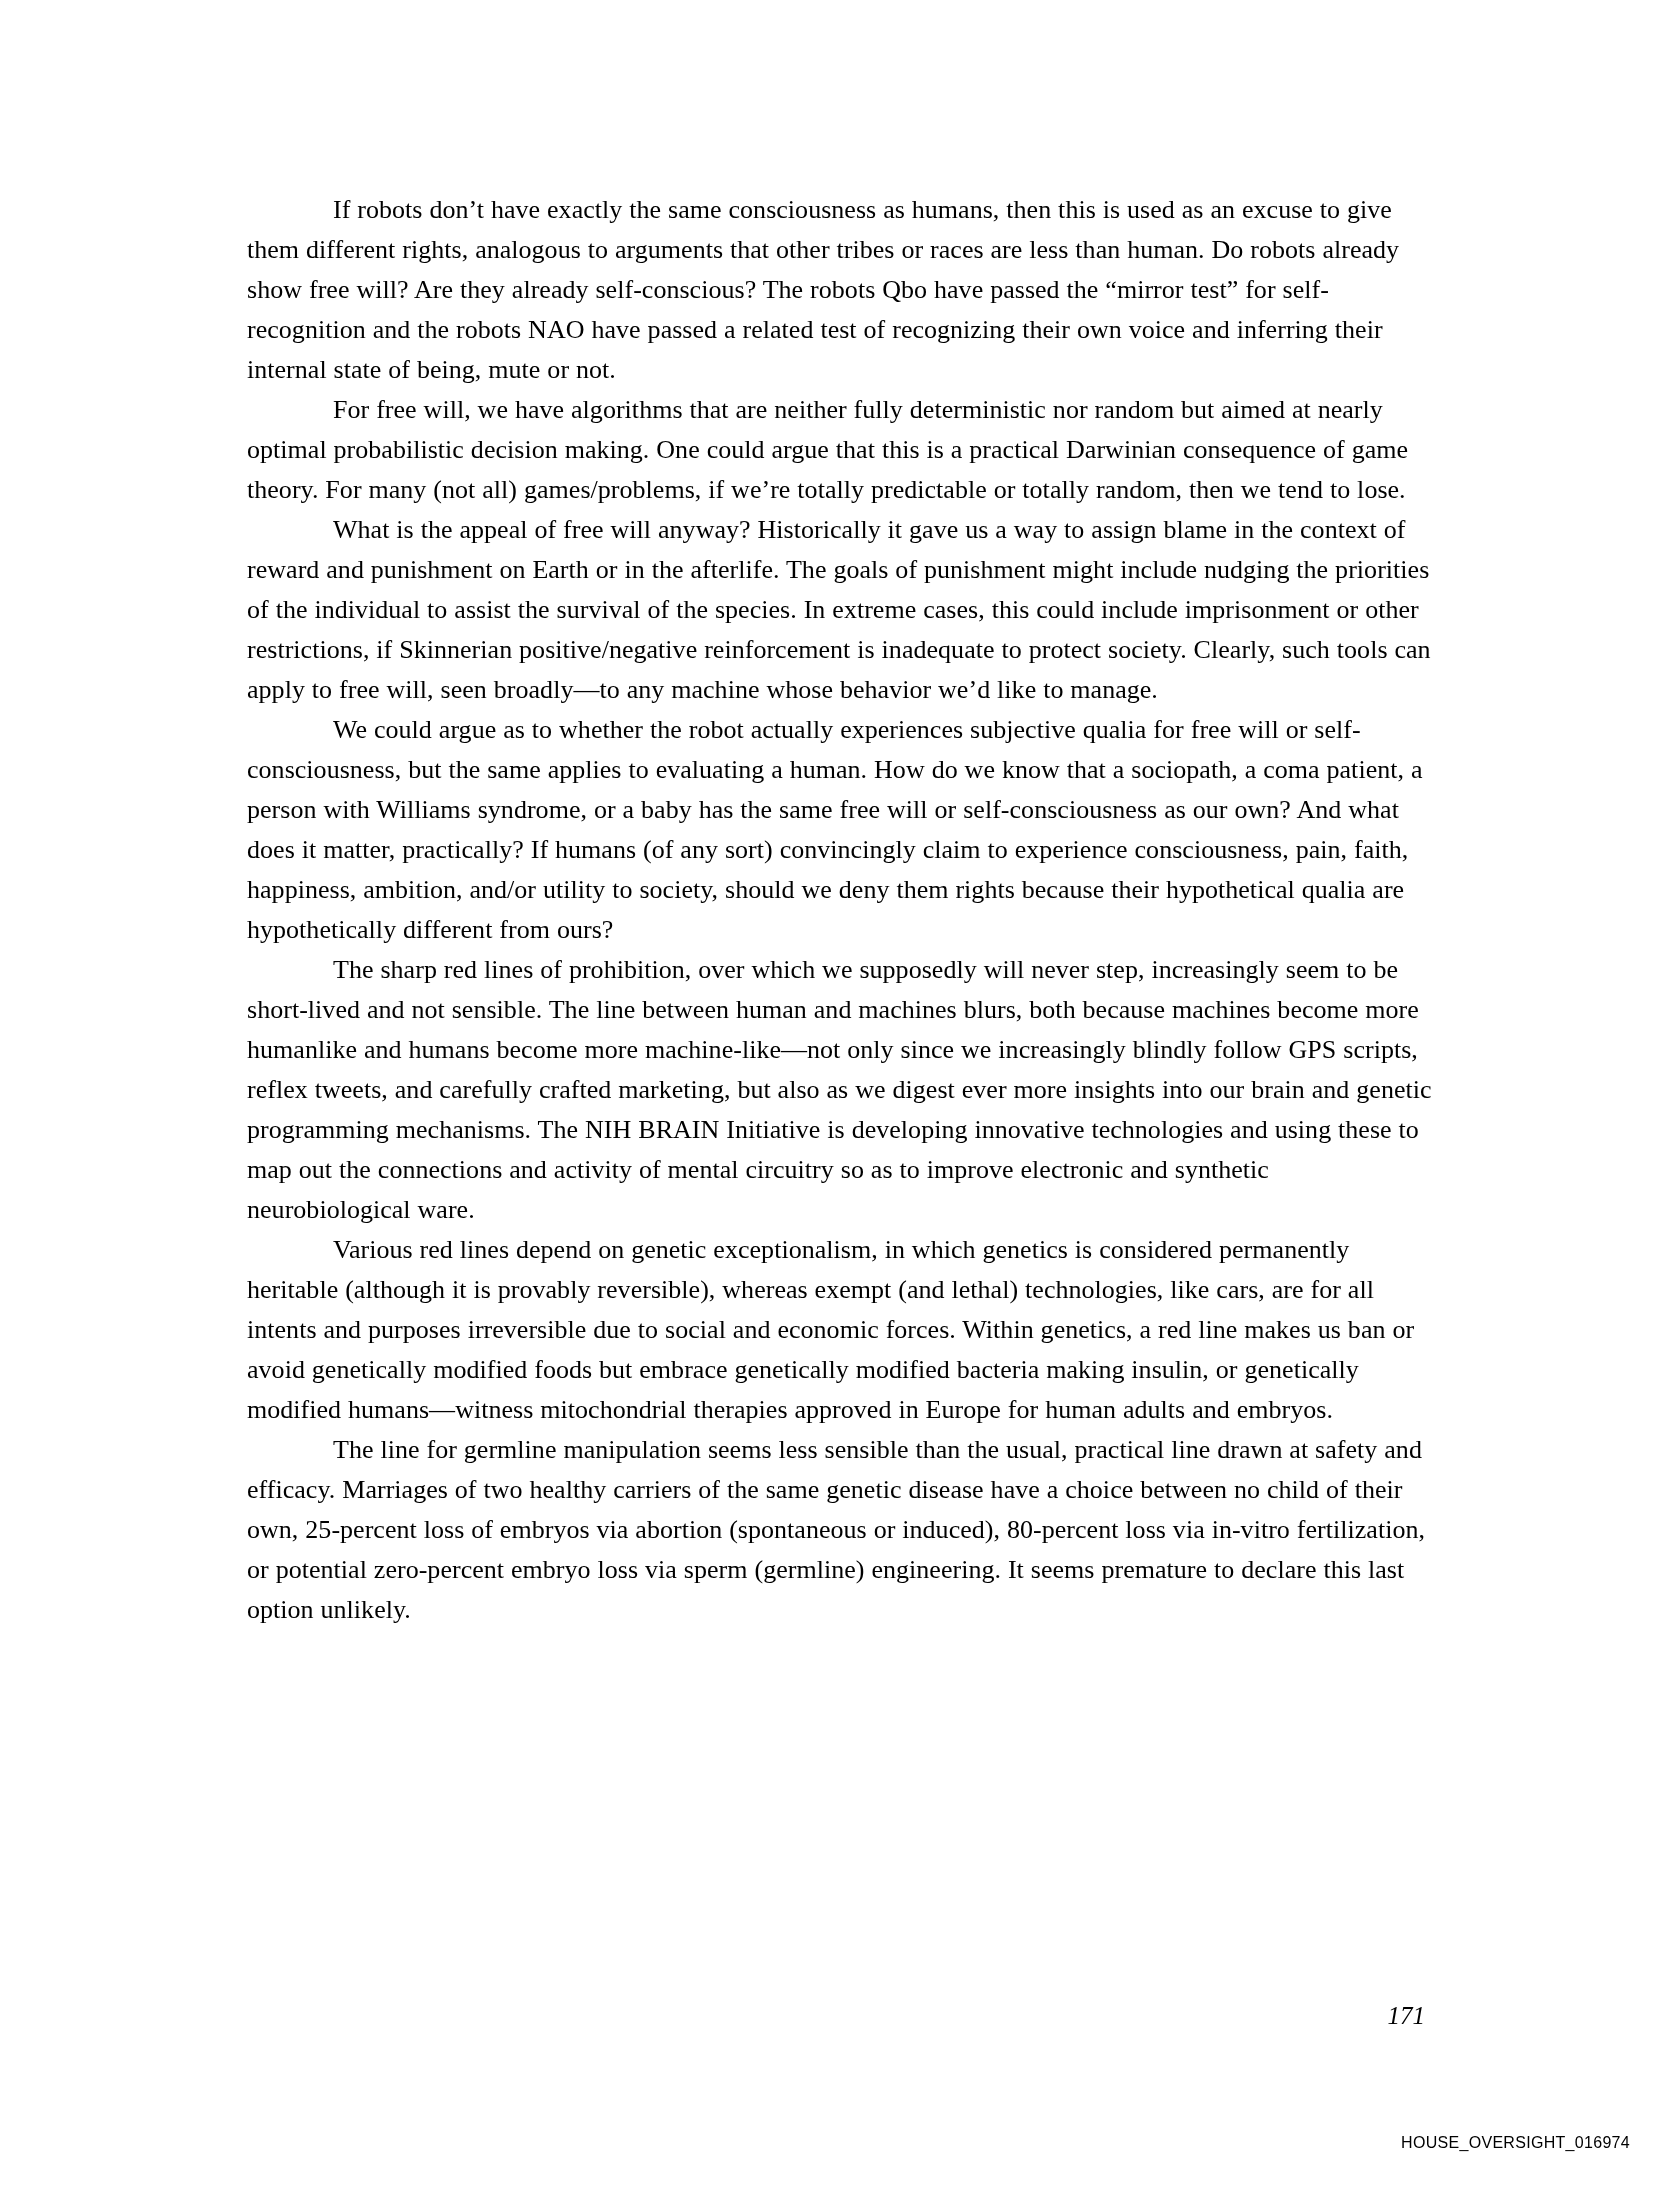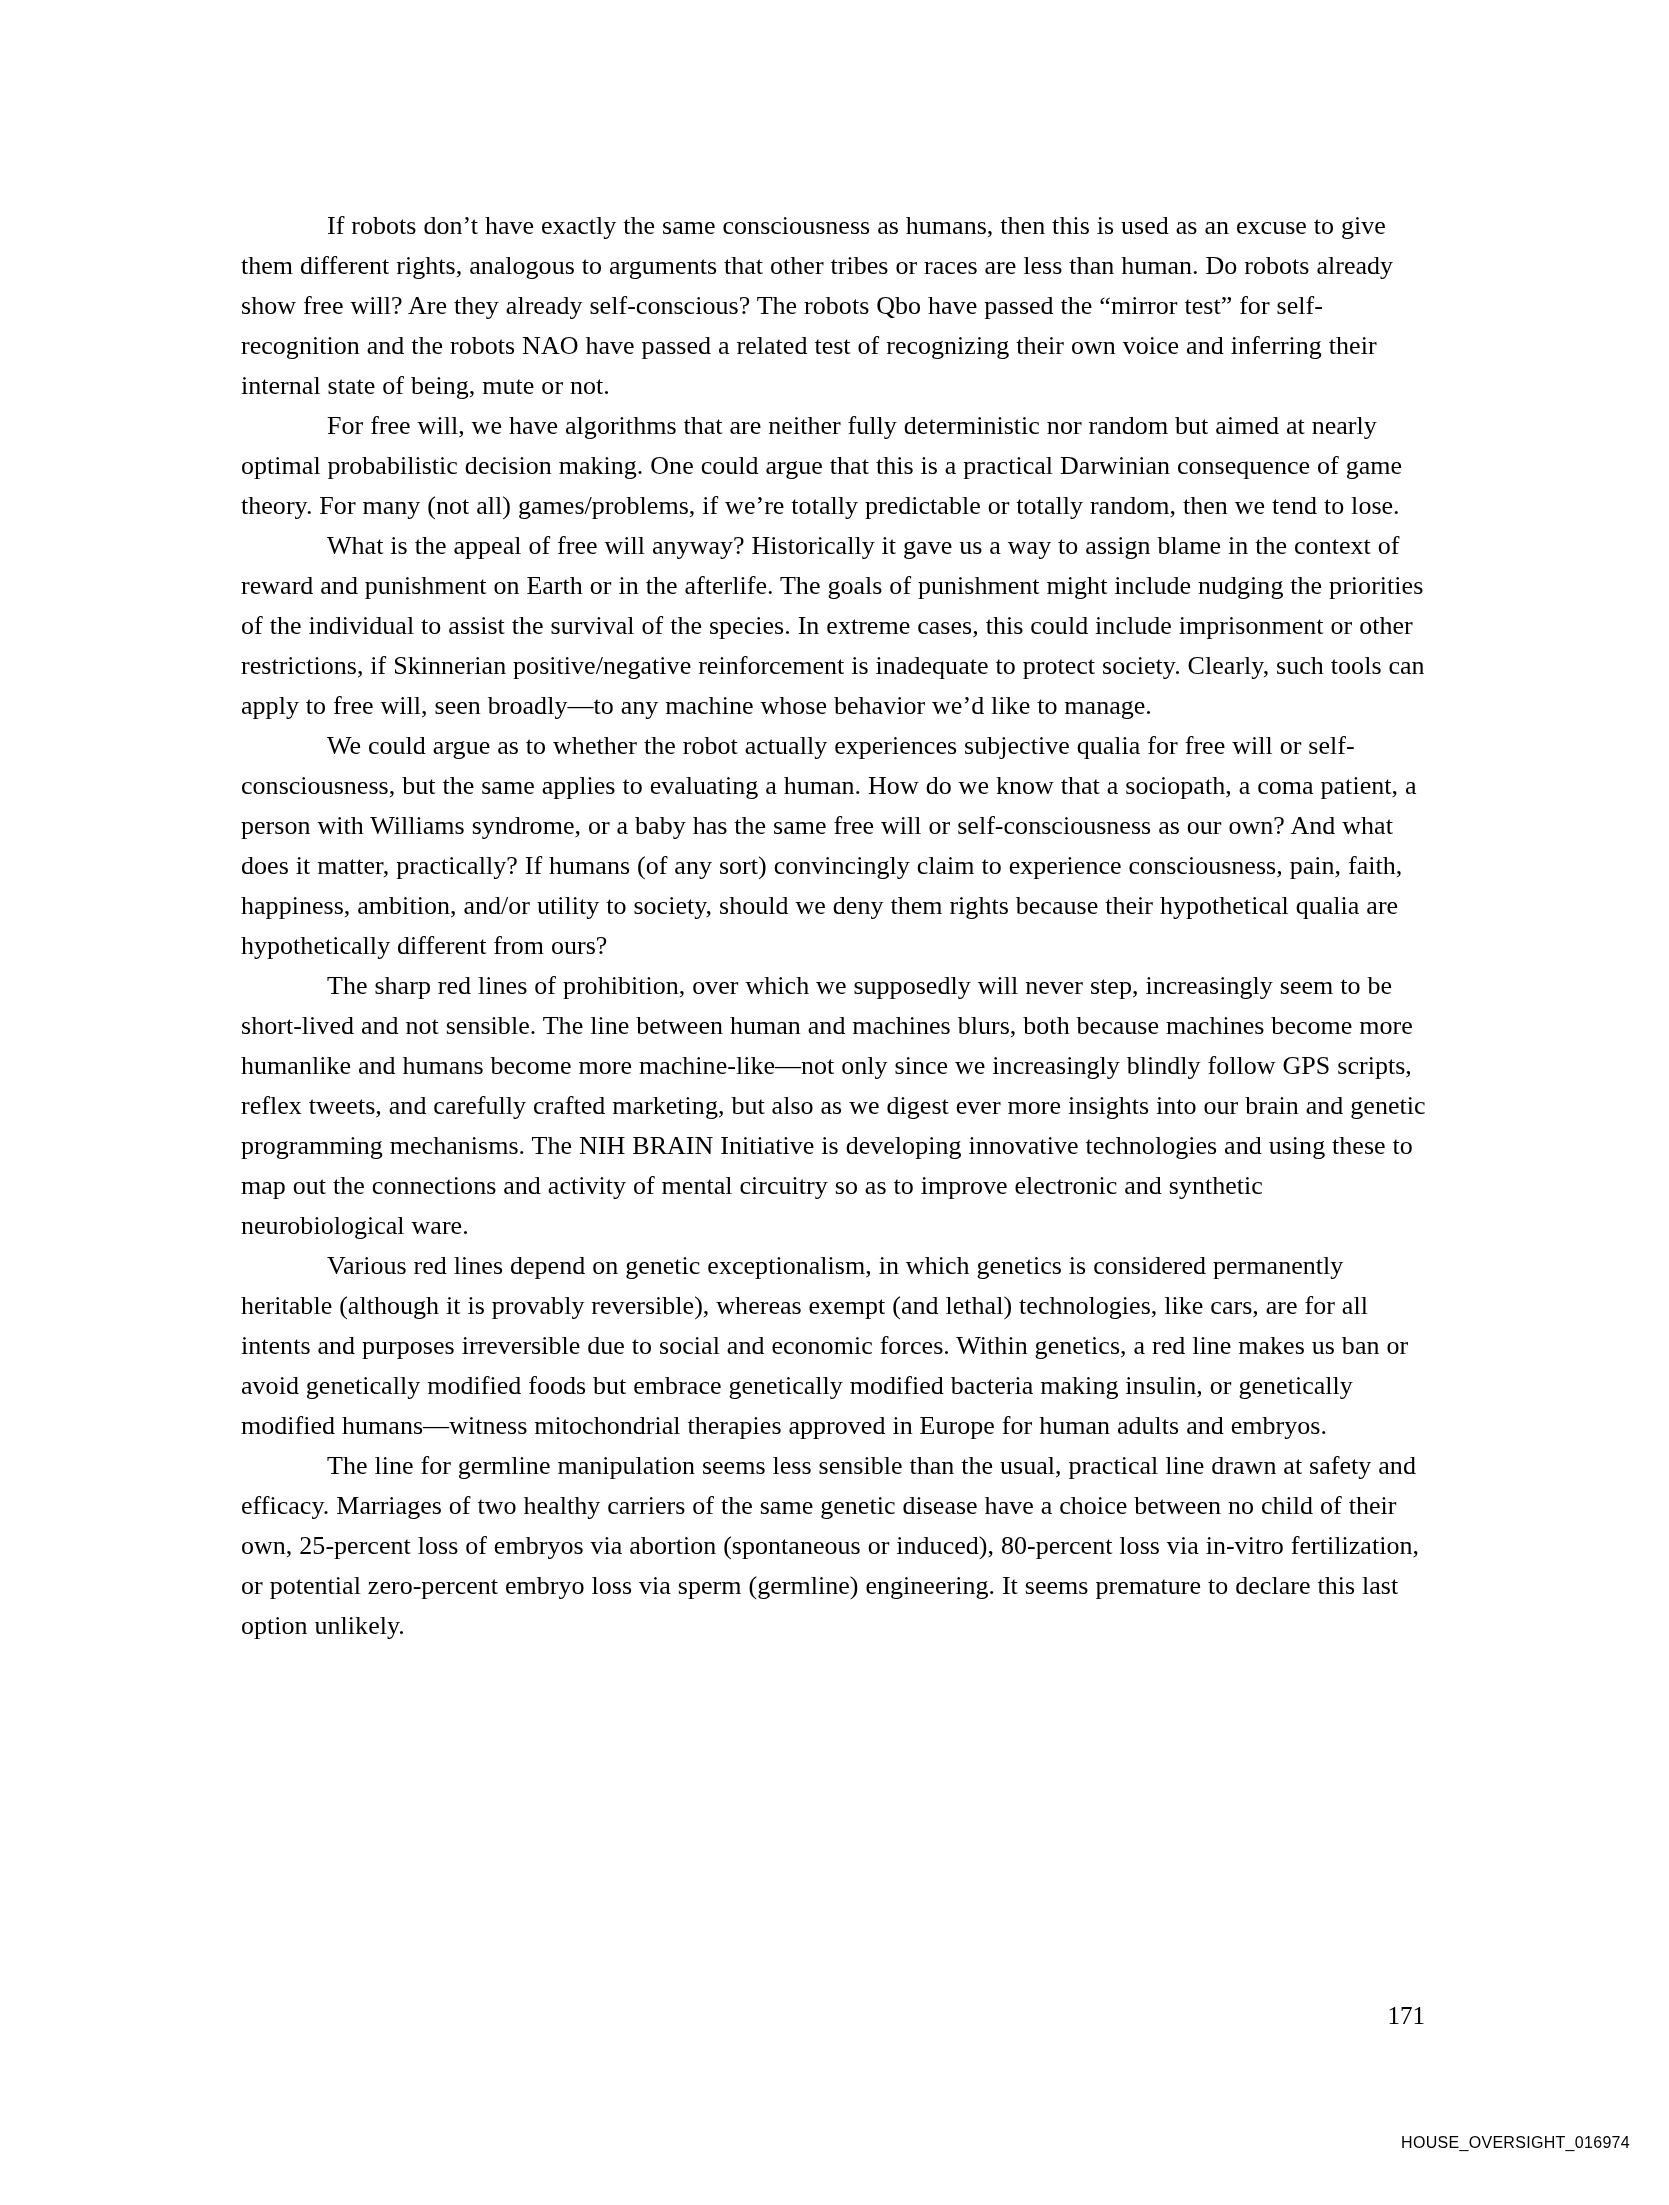--- a/index.html
+++ b/index.html
@@ -14,41 +14,41 @@
   .page {
     position: relative;
     width: 1669px;
     height: 2205px;
     background: #ffffff;
     box-sizing: border-box;
     overflow: hidden;
   }
   .content {
     position: absolute;
-    left: 241px;
+    left: 247px;
     top: 190px;
     width: 1185px;
-    margin-top: 16px;
   }
   .para {
     font-size: 26px;
     line-height: 40px;
     text-align: left;
     text-indent: 86px;
     margin: 0;
     letter-spacing: 0.03px;
     word-spacing: 0.4px;
   }
   .page-number {
     position: absolute;
     right: 244px;
     top: 2003px;
     font-size: 25px;
     line-height: 1;
     text-align: right;
+    font-style: italic;
   }
   .bates {
     position: absolute;
     right: 39px;
     top: 2135px;
     font-family: "Liberation Sans", sans-serif;
     font-size: 16px;
     line-height: 1;
     letter-spacing: 0.3px;
     text-align: right;

